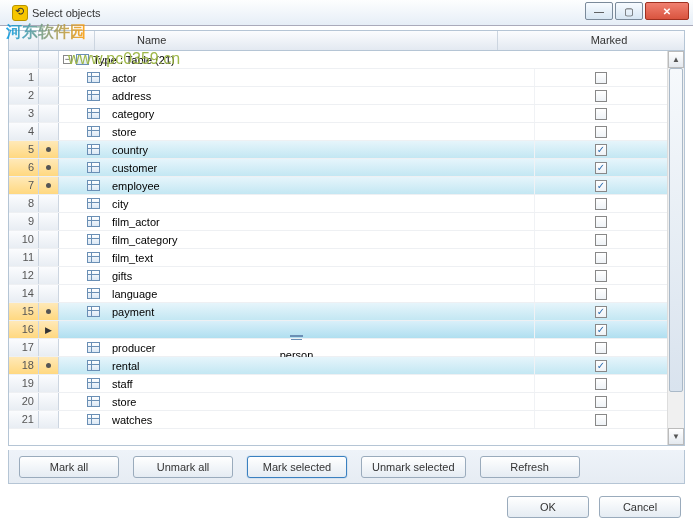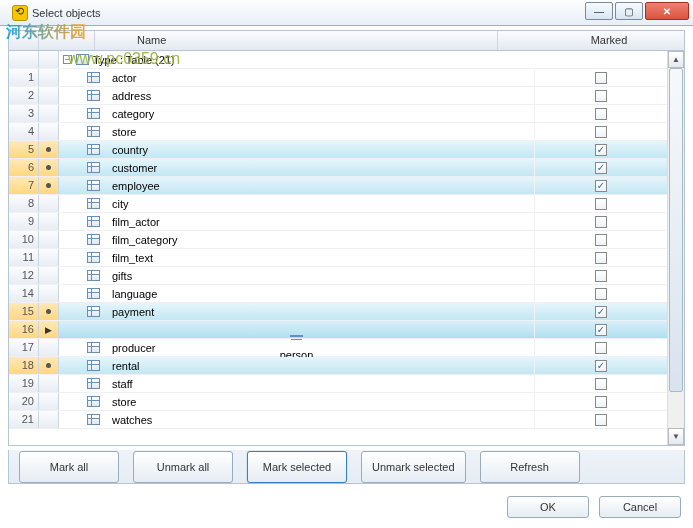--- a/index.html
+++ b/index.html
@@ -49,21 +49,21 @@
 .group-row .c-mark { width:20px; background:linear-gradient(#fbfcfe,#e8edf3); border-right:1px solid #ccd5e0; }
 .group-row .c-body { flex:1; padding:2px 4px; display:flex; align-items:center; gap:4px; }
 
 .vscroll { position:absolute; right:0; top:20px; bottom:0; width:17px; background:#f0f0f0; border-left:1px solid #ddd; }
 .vscroll .btn { height:17px; background:linear-gradient(#fff,#e4e9ef); border:1px solid #bbb; display:flex; align-items:center; justify-content:center; font-size:8px; color:#555;}
 .vscroll .track { position:absolute; top:17px; bottom:17px; left:0; right:0; }
 .vscroll .thumb { position:absolute; left:1px; right:1px; top:0; height:90%; background:linear-gradient(#f6f9fc,#d9e3ee); border:1px solid #aab9c8; border-radius:2px; }
 .vscroll .btn.bottom { position:absolute; bottom:0; left:0; right:0; }
 
 .btnbar { position:absolute; left:8px; right:8px; bottom:44px; height:34px; border:1px solid #b5c5d5; border-top:none; background:linear-gradient(#eef3f9,#e6ecf3); display:flex; align-items:center; gap:14px; padding:0 10px; }
-.btnbar button { height:32px; padding:0 10px; min-width:100px; background:linear-gradient(#fff,#e5ecf3); border:1px solid #9aabbc; border-radius:3px; color:#333; }
+.btnbar button { height:22px; padding:0 10px; min-width:100px; background:linear-gradient(#fff,#e5ecf3); border:1px solid #9aabbc; border-radius:3px; color:#333; }
 .mark-selected { border:1px solid #3a80c0 !important; box-shadow:0 0 1px #3a80c0; }
 
 .dlgbtns { position:absolute; right:12px; bottom:10px; display:flex; gap:10px; }
 .dlgbtns button { height:22px; width:82px; background:linear-gradient(#fff,#e5ecf3); border:1px solid #9aabbc; border-radius:3px; color:#333; }
 </style>
 </head>
 <body>
 
 <div class="titlebar">
   <div class="app-icon"></div>

